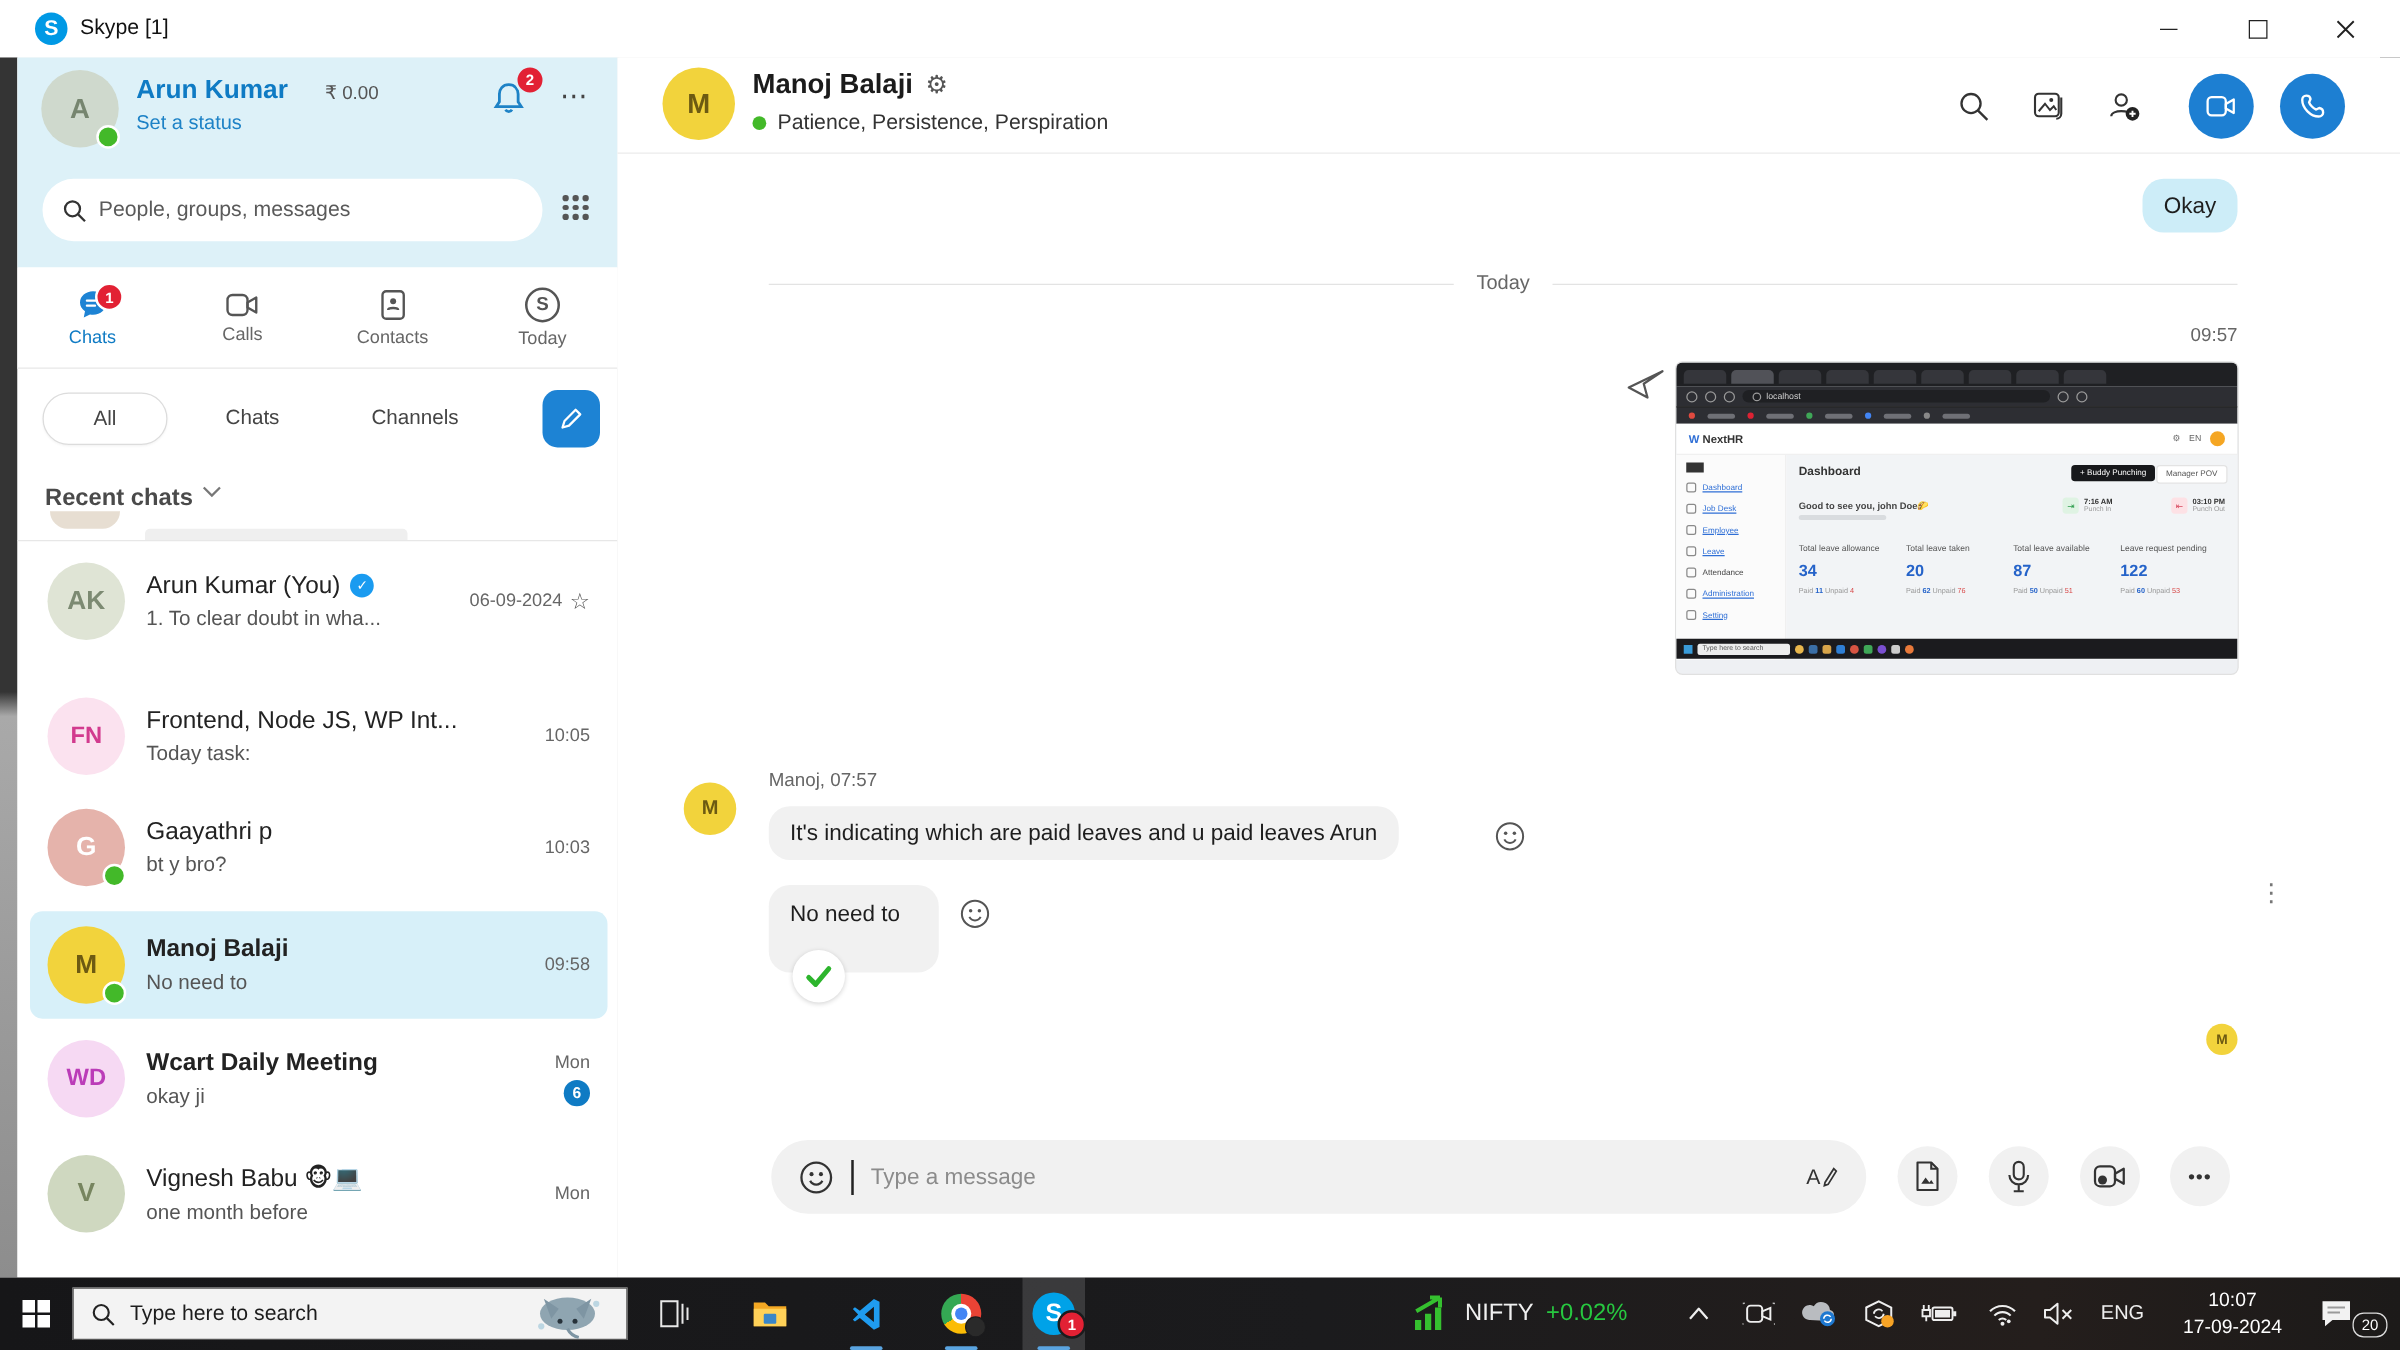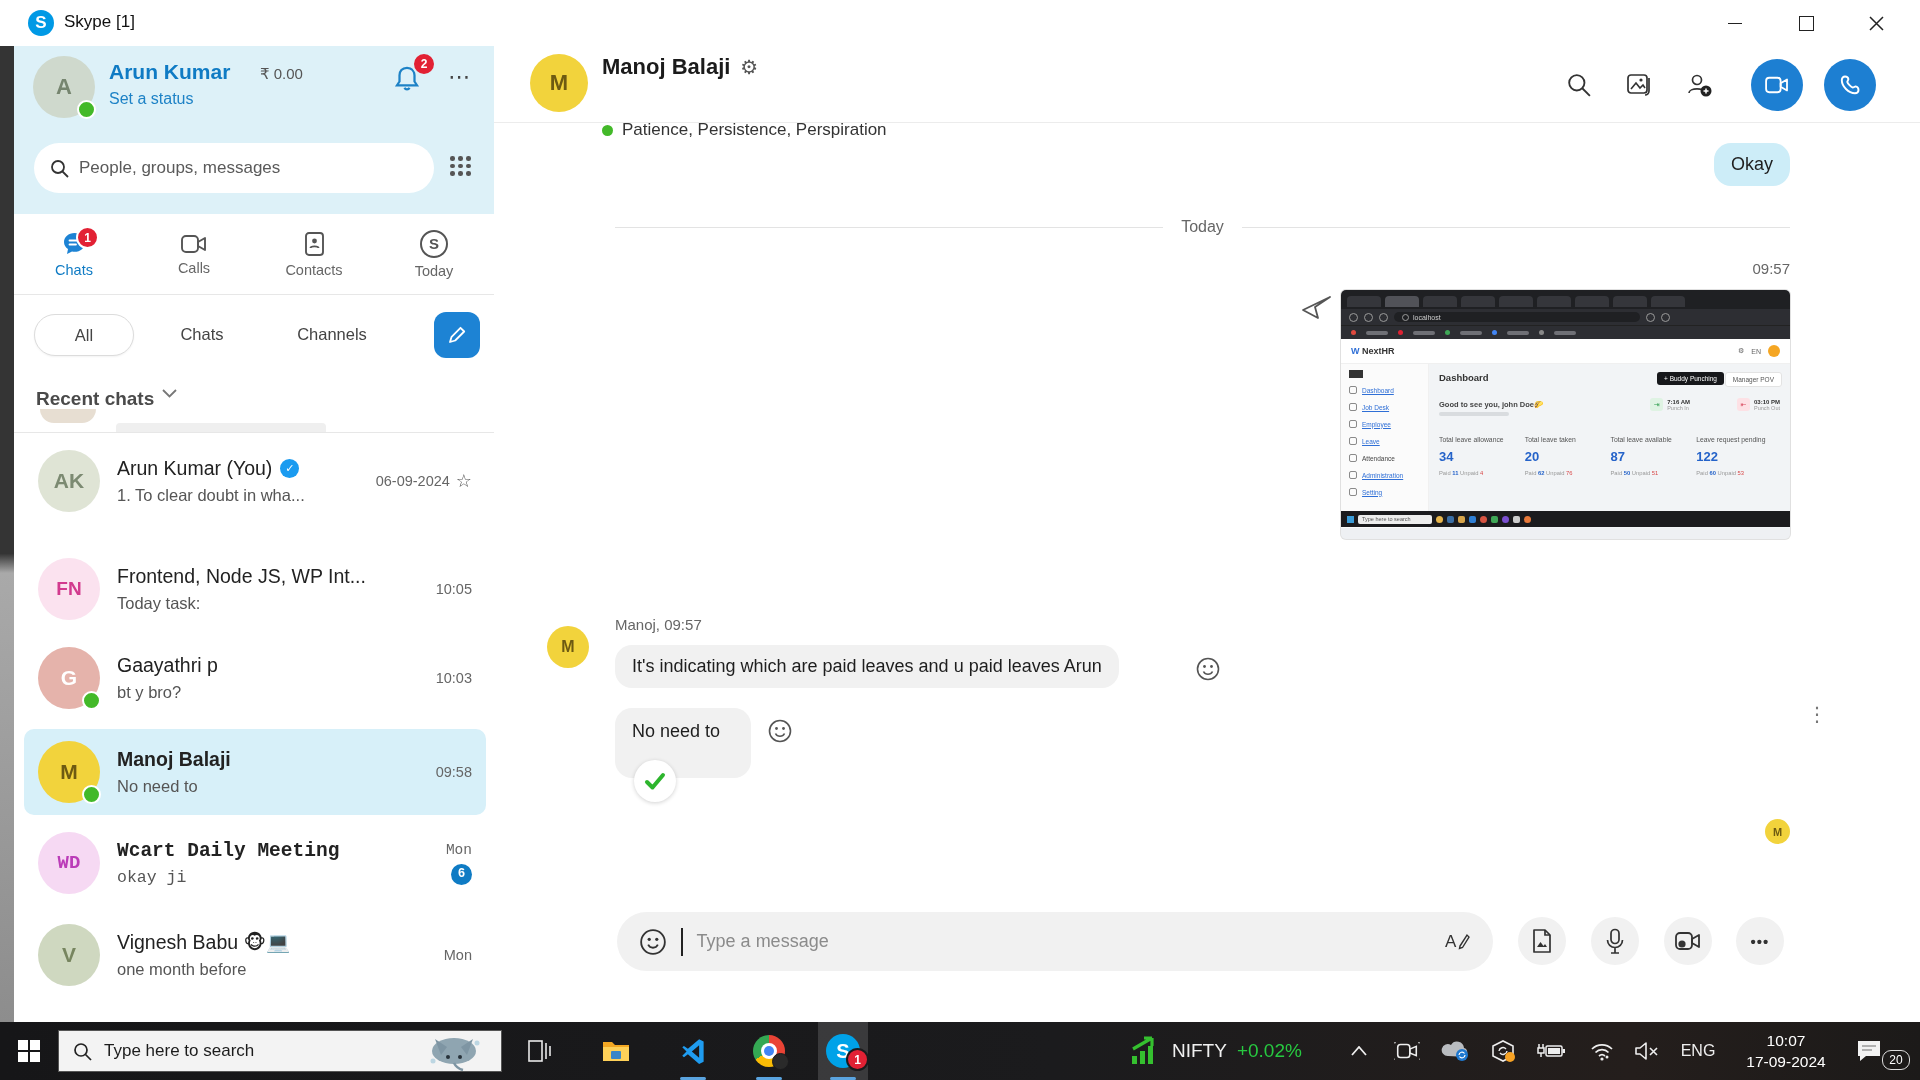--- a/index.html
+++ b/index.html
@@ -73,21 +73,21 @@
   .cnt-badge{width:21px;height:21px;font-size:12.5px;background:#0f7bc4;}
   .verif{width:19px;height:19px;border-radius:50%;background:#1a9bf0;color:#fff;font-size:11px;display:flex;align-items:center;justify-content:center;flex:none;}
   .star{color:#555;font-size:18px;}
 
   
   .main{position:absolute;left:494px;top:46px;width:1426px;height:976px;background:#fff;}
   .chat-header{position:absolute;left:0;top:0;width:1426px;height:76px;border-bottom:1px solid #ececec;}
   .ch-av{position:absolute;left:36px;top:8px;width:58px;height:58px;background:#f2d33c;color:#6d5a12;font-size:22px;}
   .ch-name{position:absolute;left:108px;top:8px;font-size:22px;font-weight:bold;color:#1b1b1b;display:flex;gap:10px;align-items:center;}
   .ch-gear{font-size:20px;color:#555;font-weight:normal;}
-  .ch-status{position:absolute;left:108px;top:42px;font-size:17px;color:#333;display:flex;align-items:center;gap:9px;margin-top:32px;}
+  .ch-status{position:absolute;left:108px;top:42px;font-size:17px;color:#333;display:flex;align-items:center;gap:9px;}
   .dot-g{width:11px;height:11px;border-radius:50%;background:#43b929;}
   .hicon{position:absolute;top:22px;width:34px;height:34px;display:flex;align-items:center;justify-content:center;}
   .call-btn{position:absolute;top:13px;width:52px;height:52px;border-radius:50%;background:#1d7fd2;display:flex;align-items:center;justify-content:center;}
 
   .bubble{border-radius:17px;padding:11px 17px;font-size:18px;color:#1e1e1e;box-sizing:border-box;}
   .bub-out{background:#cdedf8;}
   .bub-in{background:#f1f1f1;}
   .okay-bub{position:absolute;right:130px;top:97px;}
   .day-div{position:absolute;left:121px;top:172px;width:1175px;display:flex;align-items:center;gap:18px;color:#666;font-size:16px;}
   .day-div:before,.day-div:after{content:"";flex:1;border-top:1px solid #e3e3e3;}
@@ -368,21 +368,21 @@
         <div class="ci-top">
             <span class="ci-name b">Manoj Balaji</span>
           </div>
         <div class="ci-prev">No need to</div>
       </div>
       <div class="ci-side">
           <span class="ci-time">09:58</span>
         </div>
     </div>
 
-    <div class="chat-item" style="top:774px;font-family:Liberation Mono, monospace;">
+    <div class="chat-item" style="top:774px;">
       <div class="avatar ci-av" style="background:#f6d9f3;color:#bb3cb8;font-size:19px;">
           <span>WD</span>
         </div>
       <div class="ci-main">
         <div class="ci-top">
             <span class="ci-name b">Wcart Daily Meeting</span>
           </div>
         <div class="ci-prev">okay ji</div>
       </div>
       <div class="ci-side">
@@ -598,21 +598,21 @@
             <i style="background:#d75442;border-radius:50%;"></i>
             <i style="background:#3fa757;"></i>
           <i style="background:#7a4fd0;border-radius:50%;"></i>
             <i style="background:#ccc;"></i>
             <i style="background:#e8793a;border-radius:50%;"></i>
         </div>
       </div>
     </div>
 
 
-    <div class="sender">Manoj, 09:57</div>
+    <div class="sender">Manoj, 07:57</div>
     <div class="avatar msg-av">
         <span>M</span>
       </div>
 
     <div class="bubble bub-in bub1">It's indicating which are paid leaves and u paid leaves Arun</div>
     <svg class="react" style="left:701px;top:610px;" viewBox="0 0 26 26">
       <circle cx="13" cy="13" r="10.5" fill="none" stroke="#555" stroke-width="1.6"></circle>
       <circle cx="9.5" cy="10.5" r="1.4" fill="#555"></circle>
         <circle cx="16.5" cy="10.5" r="1.4" fill="#555"></circle>
       <path d="M8.5 15.5 a5 5 0 0 0 9 0" fill="none" stroke="#555" stroke-width="1.6"></path>

